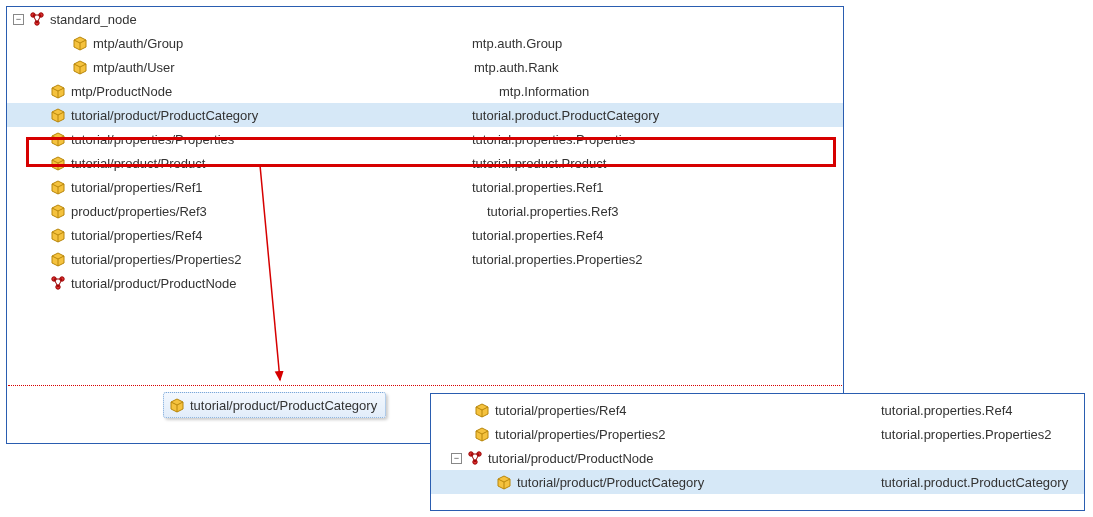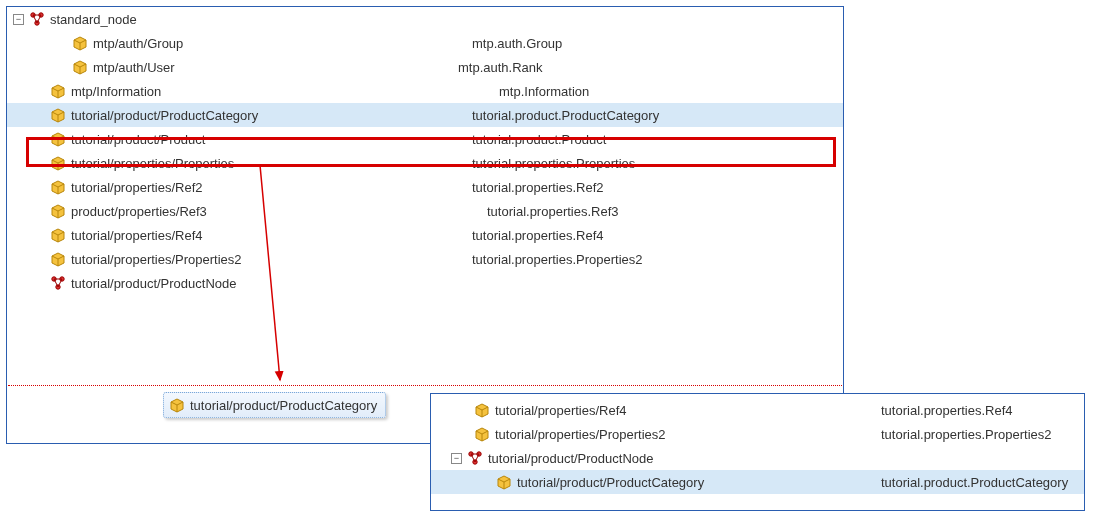--- a/index.html
+++ b/index.html
@@ -103,31 +103,31 @@
       </div>
       <div class="row">
         <span class="indent" style="width:64px"></span>
         <span class="icon-wrap">
           <svg width="16" height="16" viewBox="0 0 16 16">
             <path d="M2 5 L8 2 L14 5 L14 12 L8 15 L2 12 Z" fill="#f5c23e" stroke="#b8860b"></path>
             <path d="M2 5 L8 8 L14 5 M8 8 L8 15" fill="none" stroke="#b8860b"></path>
           </svg>
         </span>
         <span>mtp/auth/User</span>
-        <span class="col-type" style="left:451px">mtp.auth.Rank</span>
-      </div>
-      <div class="row">
-        <span class="indent" style="width:42px"></span>
-        <span class="icon-wrap">
-          <svg width="16" height="16" viewBox="0 0 16 16">
-            <path d="M2 5 L8 2 L14 5 L14 12 L8 15 L2 12 Z" fill="#f5c23e" stroke="#b8860b"></path>
-            <path d="M2 5 L8 8 L14 5 M8 8 L8 15" fill="none" stroke="#b8860b"></path>
-          </svg>
-        </span>
-        <span>mtp/Information</span>
+        <span class="col-type" style="left:467px">mtp.auth.Rank</span>
+      </div>
+      <div class="row">
+        <span class="indent" style="width:42px"></span>
+        <span class="icon-wrap">
+          <svg width="16" height="16" viewBox="0 0 16 16">
+            <path d="M2 5 L8 2 L14 5 L14 12 L8 15 L2 12 Z" fill="#f5c23e" stroke="#b8860b"></path>
+            <path d="M2 5 L8 8 L14 5 M8 8 L8 15" fill="none" stroke="#b8860b"></path>
+          </svg>
+        </span>
+        <span>mtp/ProductNode</span>
         <span class="col-type" style="left:492px">mtp.Information</span>
       </div>
       <div class="row selected">
         <span class="indent" style="width:42px"></span>
         <span class="icon-wrap">
           <svg width="16" height="16" viewBox="0 0 16 16">
             <path d="M2 5 L8 2 L14 5 L14 12 L8 15 L2 12 Z" fill="#f5c23e" stroke="#b8860b"></path>
             <path d="M2 5 L8 8 L14 5 M8 8 L8 15" fill="none" stroke="#b8860b"></path>
           </svg>
         </span>
@@ -135,44 +135,44 @@
         <span class="col-type" style="left:465px">tutorial.product.ProductCategory</span>
       </div>
       <div class="row">
         <span class="indent" style="width:42px"></span>
         <span class="icon-wrap">
           <svg width="16" height="16" viewBox="0 0 16 16">
             <path d="M2 5 L8 2 L14 5 L14 12 L8 15 L2 12 Z" fill="#f5c23e" stroke="#b8860b"></path>
             <path d="M2 5 L8 8 L14 5 M8 8 L8 15" fill="none" stroke="#b8860b"></path>
           </svg>
         </span>
+        <span>tutorial/properties/Properties</span>
+        <span class="col-type" style="left:465px">tutorial.properties.Properties</span>
+      </div>
+      <div class="row">
+        <span class="indent" style="width:42px"></span>
+        <span class="icon-wrap">
+          <svg width="16" height="16" viewBox="0 0 16 16">
+            <path d="M2 5 L8 2 L14 5 L14 12 L8 15 L2 12 Z" fill="#f5c23e" stroke="#b8860b"></path>
+            <path d="M2 5 L8 8 L14 5 M8 8 L8 15" fill="none" stroke="#b8860b"></path>
+          </svg>
+        </span>
         <span>tutorial/product/Product</span>
         <span class="col-type" style="left:465px">tutorial.product.Product</span>
       </div>
       <div class="row">
         <span class="indent" style="width:42px"></span>
         <span class="icon-wrap">
           <svg width="16" height="16" viewBox="0 0 16 16">
             <path d="M2 5 L8 2 L14 5 L14 12 L8 15 L2 12 Z" fill="#f5c23e" stroke="#b8860b"></path>
             <path d="M2 5 L8 8 L14 5 M8 8 L8 15" fill="none" stroke="#b8860b"></path>
           </svg>
         </span>
-        <span>tutorial/properties/Properties</span>
-        <span class="col-type" style="left:465px">tutorial.properties.Properties</span>
-      </div>
-      <div class="row">
-        <span class="indent" style="width:42px"></span>
-        <span class="icon-wrap">
-          <svg width="16" height="16" viewBox="0 0 16 16">
-            <path d="M2 5 L8 2 L14 5 L14 12 L8 15 L2 12 Z" fill="#f5c23e" stroke="#b8860b"></path>
-            <path d="M2 5 L8 8 L14 5 M8 8 L8 15" fill="none" stroke="#b8860b"></path>
-          </svg>
-        </span>
-        <span>tutorial/properties/Ref2</span>
-        <span class="col-type" style="left:465px">tutorial.properties.Ref2</span>
+        <span>tutorial/properties/Ref1</span>
+        <span class="col-type" style="left:465px">tutorial.properties.Ref1</span>
       </div>
       <div class="row">
         <span class="indent" style="width:42px"></span>
         <span class="icon-wrap">
           <svg width="16" height="16" viewBox="0 0 16 16">
             <path d="M2 5 L8 2 L14 5 L14 12 L8 15 L2 12 Z" fill="#f5c23e" stroke="#b8860b"></path>
             <path d="M2 5 L8 8 L14 5 M8 8 L8 15" fill="none" stroke="#b8860b"></path>
           </svg>
         </span>
         <span>product/properties/Ref3</span>

